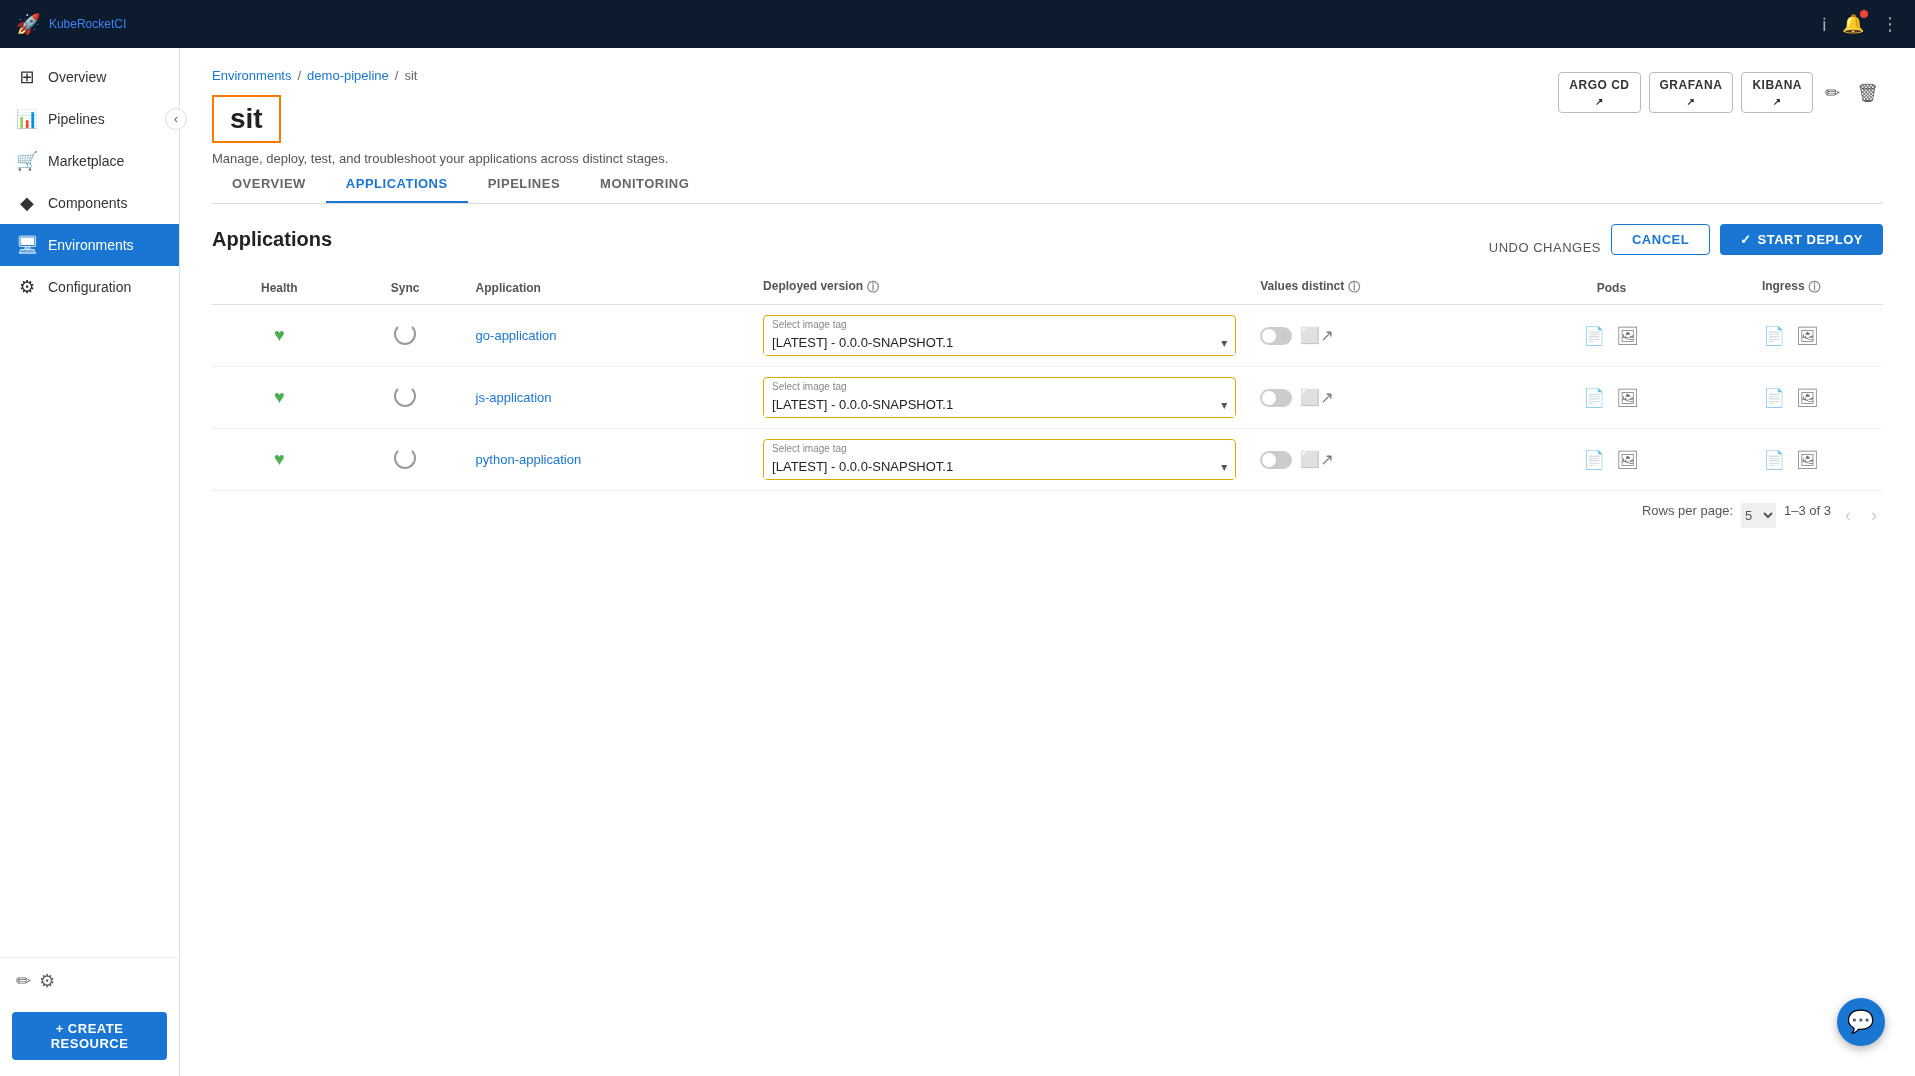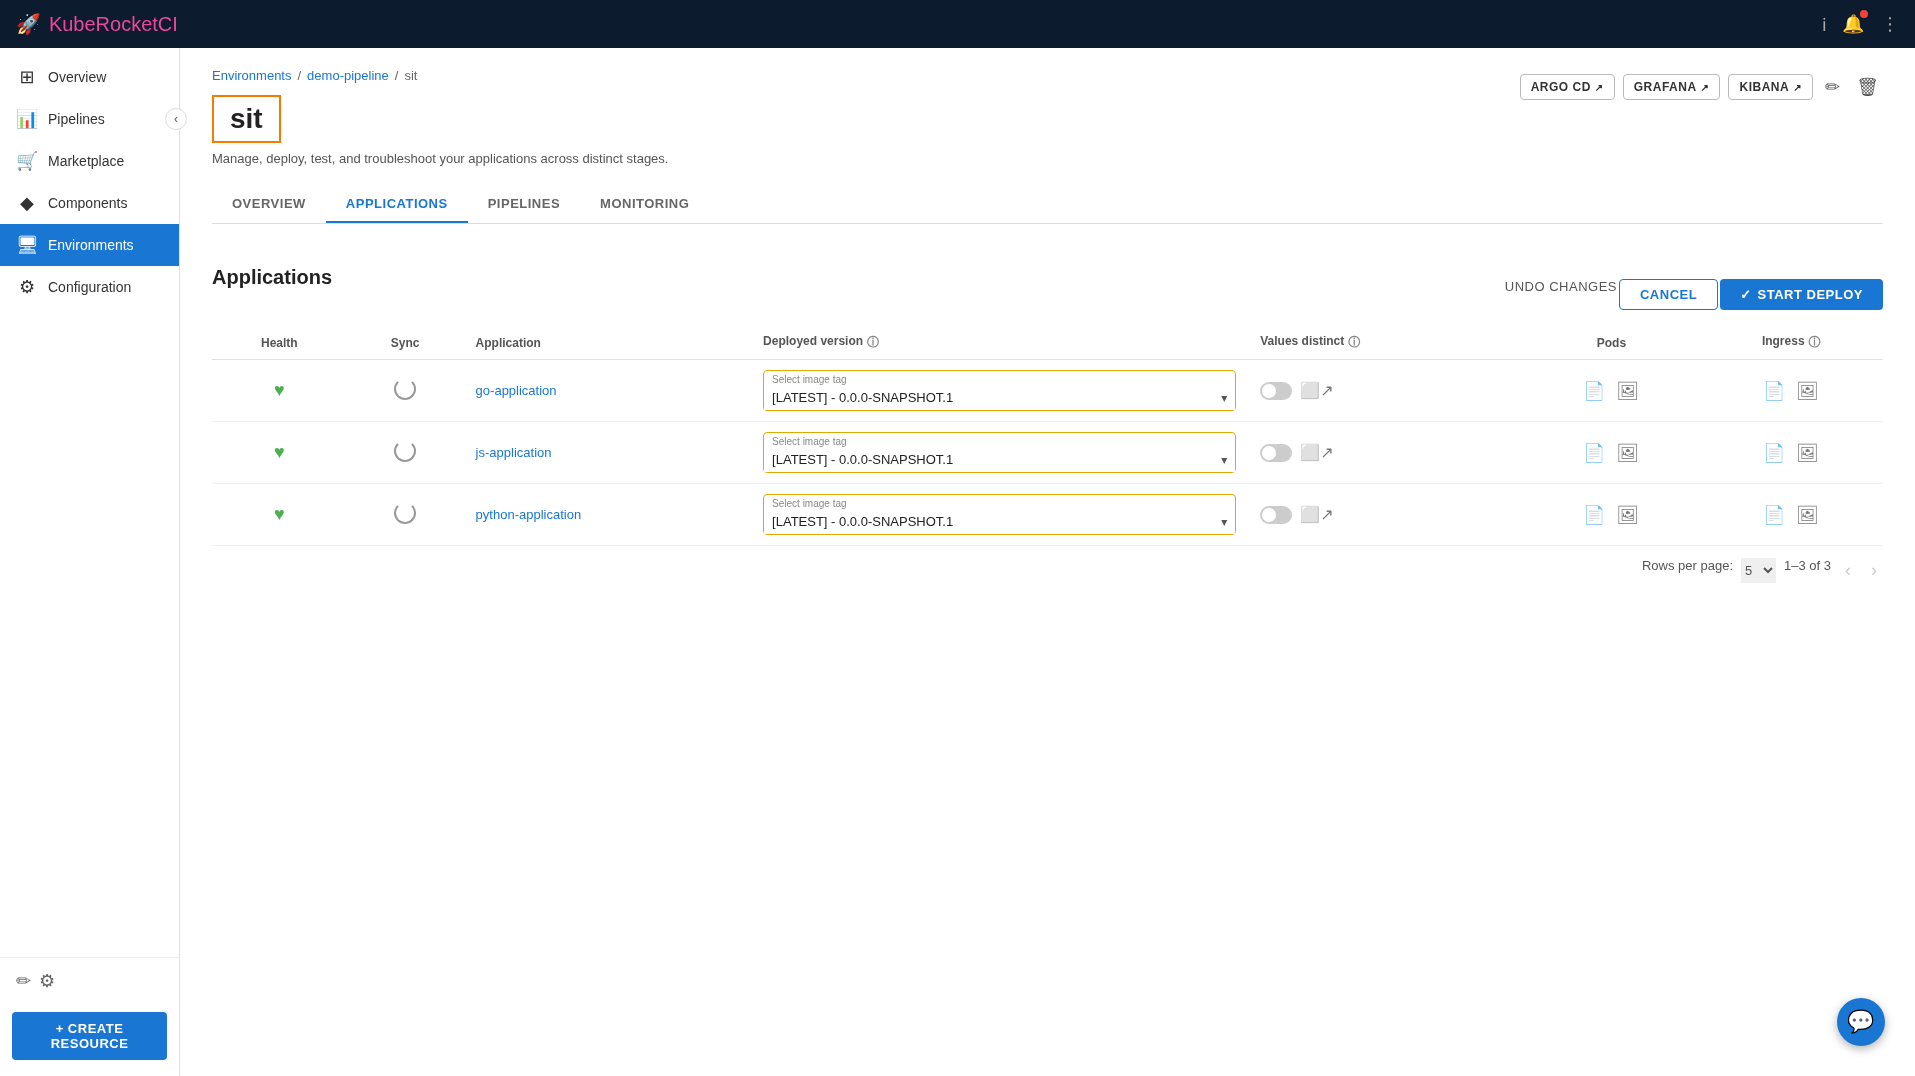--- a/index.html
+++ b/index.html
@@ -10,21 +10,21 @@
       background: #0d1b2e;
       height: 48px;
       display: flex;
       align-items: center;
       padding: 0 16px;
       flex-shrink: 0;
       justify-content: space-between;
     }
     .navbar-left { display: flex; align-items: center; gap: 8px; }
     .navbar-logo { color: #4fc3f7; font-size: 20px; }
-    .navbar-title { color: #ec4899; font-size: 20px; font-weight: 500; }
+    .navbar-title { color: #3b82f6; font-size: 12px; font-weight: 500; }
     .navbar-right { display: flex; align-items: center; gap: 16px; }
     .navbar-icon { color: #aaa; font-size: 18px; cursor: pointer; }
     .navbar-icon.notif { position: relative; }
     .notif-dot { position: absolute; top: -3px; right: -3px; width: 8px; height: 8px; background: #f44336; border-radius: 50%; }
 
     
     .main-layout { display: flex; flex: 1; overflow: hidden; }
 
     
     .sidebar {
@@ -98,43 +98,44 @@
       color: #333;
       font-size: 12px;
       font-weight: 600;
       padding: 5px 10px;
       border-radius: 4px;
       cursor: pointer;
       display: flex;
       align-items: center;
       gap: 4px;
       letter-spacing: 0.5px;
+      flex-direction: column;
     }
     .ext-btn .ext-icon { font-size: 10px; }
     .icon-btn { background: none; border: none; color: #555; font-size: 18px; cursor: pointer; padding: 4px; }
 
-    .env-desc { font-size: 13px; color: #555; margin-bottom: 20px; }
+    .env-desc { font-size: 13px; color: #555; }
 
     
     .tabs { display: flex; gap: 0; border-bottom: 1px solid #ddd; margin-bottom: 20px; }
     .tab {
       padding: 10px 20px;
       font-size: 13px;
       font-weight: 600;
       color: #666;
       cursor: pointer;
       border-bottom: 2px solid transparent;
       letter-spacing: 0.5px;
     }
     .tab.active { color: #1976d2; border-bottom: 2px solid #1976d2; }
 
     
     .section-header { display: flex; align-items: center; justify-content: space-between; margin-bottom: 16px; }
     .section-title { font-size: 20px; font-weight: 600; color: #222; }
-    .section-actions { display: flex; align-items: flex-start; gap: 2px; margin-top: 35px; }
+    .section-actions { display: flex; align-items: flex-end; gap: 10px; }
     .undo-btn { background: none; border: none; color: #555; font-size: 13px; cursor: pointer; font-weight: 500; letter-spacing: 0.5px; text-transform: uppercase; }
     .cancel-btn {
       border: 1px solid #1976d2;
       background: #fff;
       color: #1976d2;
       font-size: 13px;
       font-weight: 600;
       padding: 7px 20px;
       border-radius: 4px;
       cursor: pointer;

